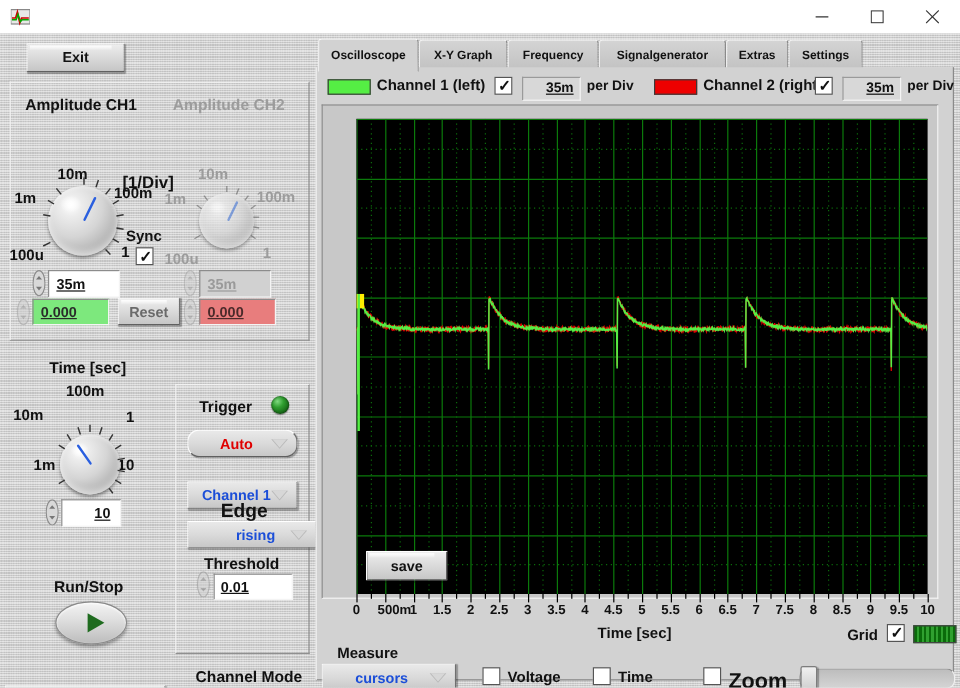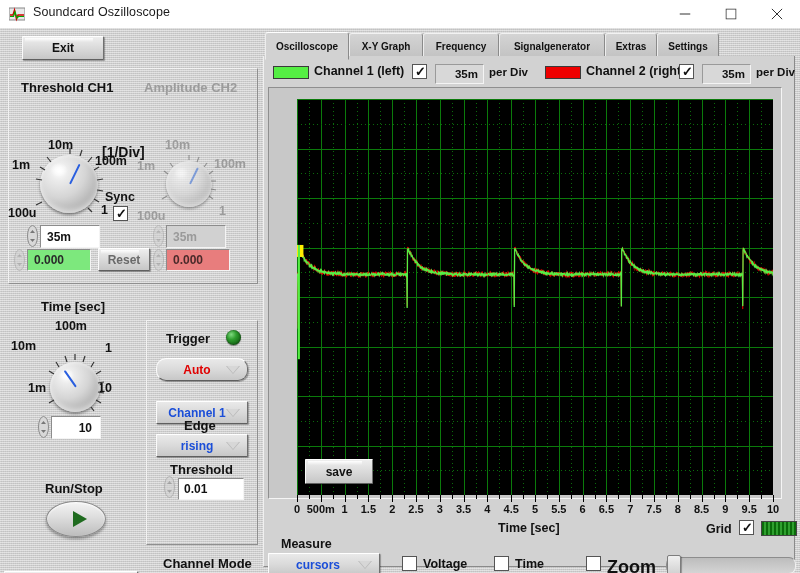--- a/index.html
+++ b/index.html
@@ -60,21 +60,21 @@
     width:0;height:0;border-left:7px solid transparent;border-right:7px solid transparent;
     border-top:8px solid #b9b9b9;}
   .ddl .arrow::after{content:"";position:absolute;left:-6px;top:-8px;
     width:0;height:0;border-left:6px solid transparent;border-right:6px solid transparent;
     border-top:7px solid #d7d7d7;}
 
   
   .numfield{position:absolute;background:#ffffff;
     border-top:1px solid #8c8c8c;border-left:1px solid #8c8c8c;
     border-right:1px solid #f4f4f4;border-bottom:1px solid #f4f4f4;
-    display:flex;align-items:center;font-size:12px;font-weight:bold;color:#111;}
+    display:flex;align-items:center;font-size:12px;font-weight:bold;color:#111;text-decoration:underline;}
   .numfield.dimmed{background:#d1d1d1;color:#9a9a9a;}
   .numfield.green{background:#7de87d;color:#2a2a2a;}
   .numfield.red{background:#e87d7d;color:#4a2a2a;}
   .spin{position:absolute;width:11px;height:22px;}
 
   
   .knob{position:absolute;border-radius:50%;
     background:
       radial-gradient(circle at 33% 28%, #ffffff 0%, #ececec 16%, #d5d5d5 46%, #b4b4b4 72%, #9a9a9a 100%);
     box-shadow:0 2px 3px rgba(0,0,0,.42), inset 0 -3px 5px rgba(255,255,255,.55),
@@ -130,21 +130,20 @@
 <div class="app">
 
   <div class="titlebar">
     <span class="tb-icon">
       <svg width="16" height="16" viewBox="0 0 16 16">
         <rect x="0" y="2" width="16" height="12" fill="#e8e8e8" stroke="#888"></rect>
         <path d="M1 9 L4 9 L5.5 4 L7.5 13 L9 9 L15 9" fill="none" stroke="#c00" stroke-width="1.4"></path>
         <path d="M1 10.5 L4.5 10.5 L6 6 L8 12 L9.5 10.5 L15 10.5" fill="none" stroke="#0a0" stroke-width="1.2"></path>
       </svg>
     </span>
-    <span class="tb-title">Soundcard Oszilloscope</span>
     <div class="tb-btn tb-min">
       <svg width="11" height="11">
           <line x1="0" y1="5.5" x2="11" y2="5.5" stroke="#333" stroke-width="1"></line>
         </svg>
     </div>
     <div class="tb-btn tb-max">
       <svg width="11" height="11">
           <rect x="0.5" y="0.5" width="10" height="10" fill="none" stroke="#333" stroke-width="1"></rect>
         </svg>
     </div>
@@ -158,21 +157,21 @@
 
   <div class="surface">
 
     <div class="btn" style="left:22px;top:8px;width:80px;height:22px;">
       <span class="glint"></span>
       <span>Exit</span>
     </div>
 
     <div class="frame" style="left:8px;top:40px;width:248px;height:214px;background:rgba(255,255,255,0.03);"></div>
 
-    <div class="lbl" style="left:21px;top:52px;font-size:13px;">Threshold CH1</div>
+    <div class="lbl" style="left:21px;top:52px;font-size:13px;">Amplitude CH1</div>
     <div class="lbl dim" style="left:144px;top:52px;font-size:13px;">Amplitude CH2</div>
     <div class="lbl" style="left:102px;top:116px;font-size:14px;">[1/Div]</div>
 
     <div class="lbl" style="left:48px;top:110px;">10m</div>
     <div class="lbl" style="left:12px;top:130px;">1m</div>
     <div class="lbl" style="left:95px;top:126px;">100m</div>
     <div class="lbl" style="left:101px;top:175px;">1</div>
     <div class="lbl" style="left:8px;top:178px;">100u</div>
 
     <div class="knob" style="left:40px;top:127px;width:58px;height:58px;">
@@ -325,22 +324,22 @@
 
     <div class="ddl" style="left:156px;top:330px;width:90px;height:21px;color:#e00000;border-radius:10px;">
       <span style="margin-right:10px;">Auto</span>
       <span class="arrow"></span>
     </div>
     <div class="ddl" style="left:156px;top:373px;width:90px;height:21px;color:#1b4ed8;">
       <span style="margin-right:10px;">Channel 1</span>
       <span class="arrow"></span>
     </div>
 
-    <div class="lbl" style="left:184px;top:390px;font-size:13px;">Edge</div>
-    <div class="ddl" style="left:156px;top:406px;width:90px;height:21px;color:#1b4ed8;">
+    <div class="lbl" style="left:184px;top:390px;font-size:16px;">Edge</div>
+    <div class="ddl" style="left:156px;top:406px;width:90px;height:21px;color:#1b4ed8;padding-left:16px;">
       <span style="margin-right:10px;">rising</span>
       <span class="arrow"></span>
     </div>
 
     <div class="lbl" style="left:170px;top:434px;font-size:13px;">Threshold</div>
     <div class="spin" style="left:164px;top:448px;opacity:.6;">
       <svg width="11" height="22">
           <ellipse cx="5.5" cy="11" rx="5" ry="10.5" fill="#d2d2d2" stroke="#9a9a9a"></ellipse>
           <path d="M3 8 L5.5 5 L8 8 Z" fill="#888"></path>
           <path d="M3 14 L5.5 17 L8 14 Z" fill="#888"></path>
@@ -478,21 +477,21 @@
       <span class="glint"></span>
       <span>save</span>
     </div>
 
     <div id="xaxis" style="position:absolute;left:297px;top:467px;width:476px;height:26px;">
         <div class="axis-tick" style="left: 0px; top: 0px; width: 1px; height: 7px;"></div>
         <div class="axis-tick" style="left: 11.9px; top: 0px; width: 1px; height: 4px;"></div>
         <div class="axis-num" style="left: -22px; top: 8px; width: 44px;">0</div>
         <div class="axis-tick" style="left: 23.8px; top: 0px; width: 1px; height: 7px;"></div>
         <div class="axis-tick" style="left: 35.7px; top: 0px; width: 1px; height: 4px;"></div>
-        <div class="axis-num" style="left: 1.8px; top: 8px; width: 44px;">500m</div>
+        <div class="axis-num" style="left: 1.8px; top: 8px; width: 44px; text-align: right;">500m</div>
         <div class="axis-tick" style="left: 47.6px; top: 0px; width: 1px; height: 7px;"></div>
         <div class="axis-tick" style="left: 59.5px; top: 0px; width: 1px; height: 4px;"></div>
         <div class="axis-num" style="left: 25.6px; top: 8px; width: 44px;">1</div>
         <div class="axis-tick" style="left: 71.4px; top: 0px; width: 1px; height: 7px;"></div>
         <div class="axis-tick" style="left: 83.3px; top: 0px; width: 1px; height: 4px;"></div>
         <div class="axis-num" style="left: 49.4px; top: 8px; width: 44px;">1.5</div>
         <div class="axis-tick" style="left: 95.2px; top: 0px; width: 1px; height: 7px;"></div>
         <div class="axis-tick" style="left: 107.1px; top: 0px; width: 1px; height: 4px;"></div>
         <div class="axis-num" style="left: 73.2px; top: 8px; width: 44px;">2</div>
         <div class="axis-tick" style="left: 119px; top: 0px; width: 1px; height: 7px;"></div>

